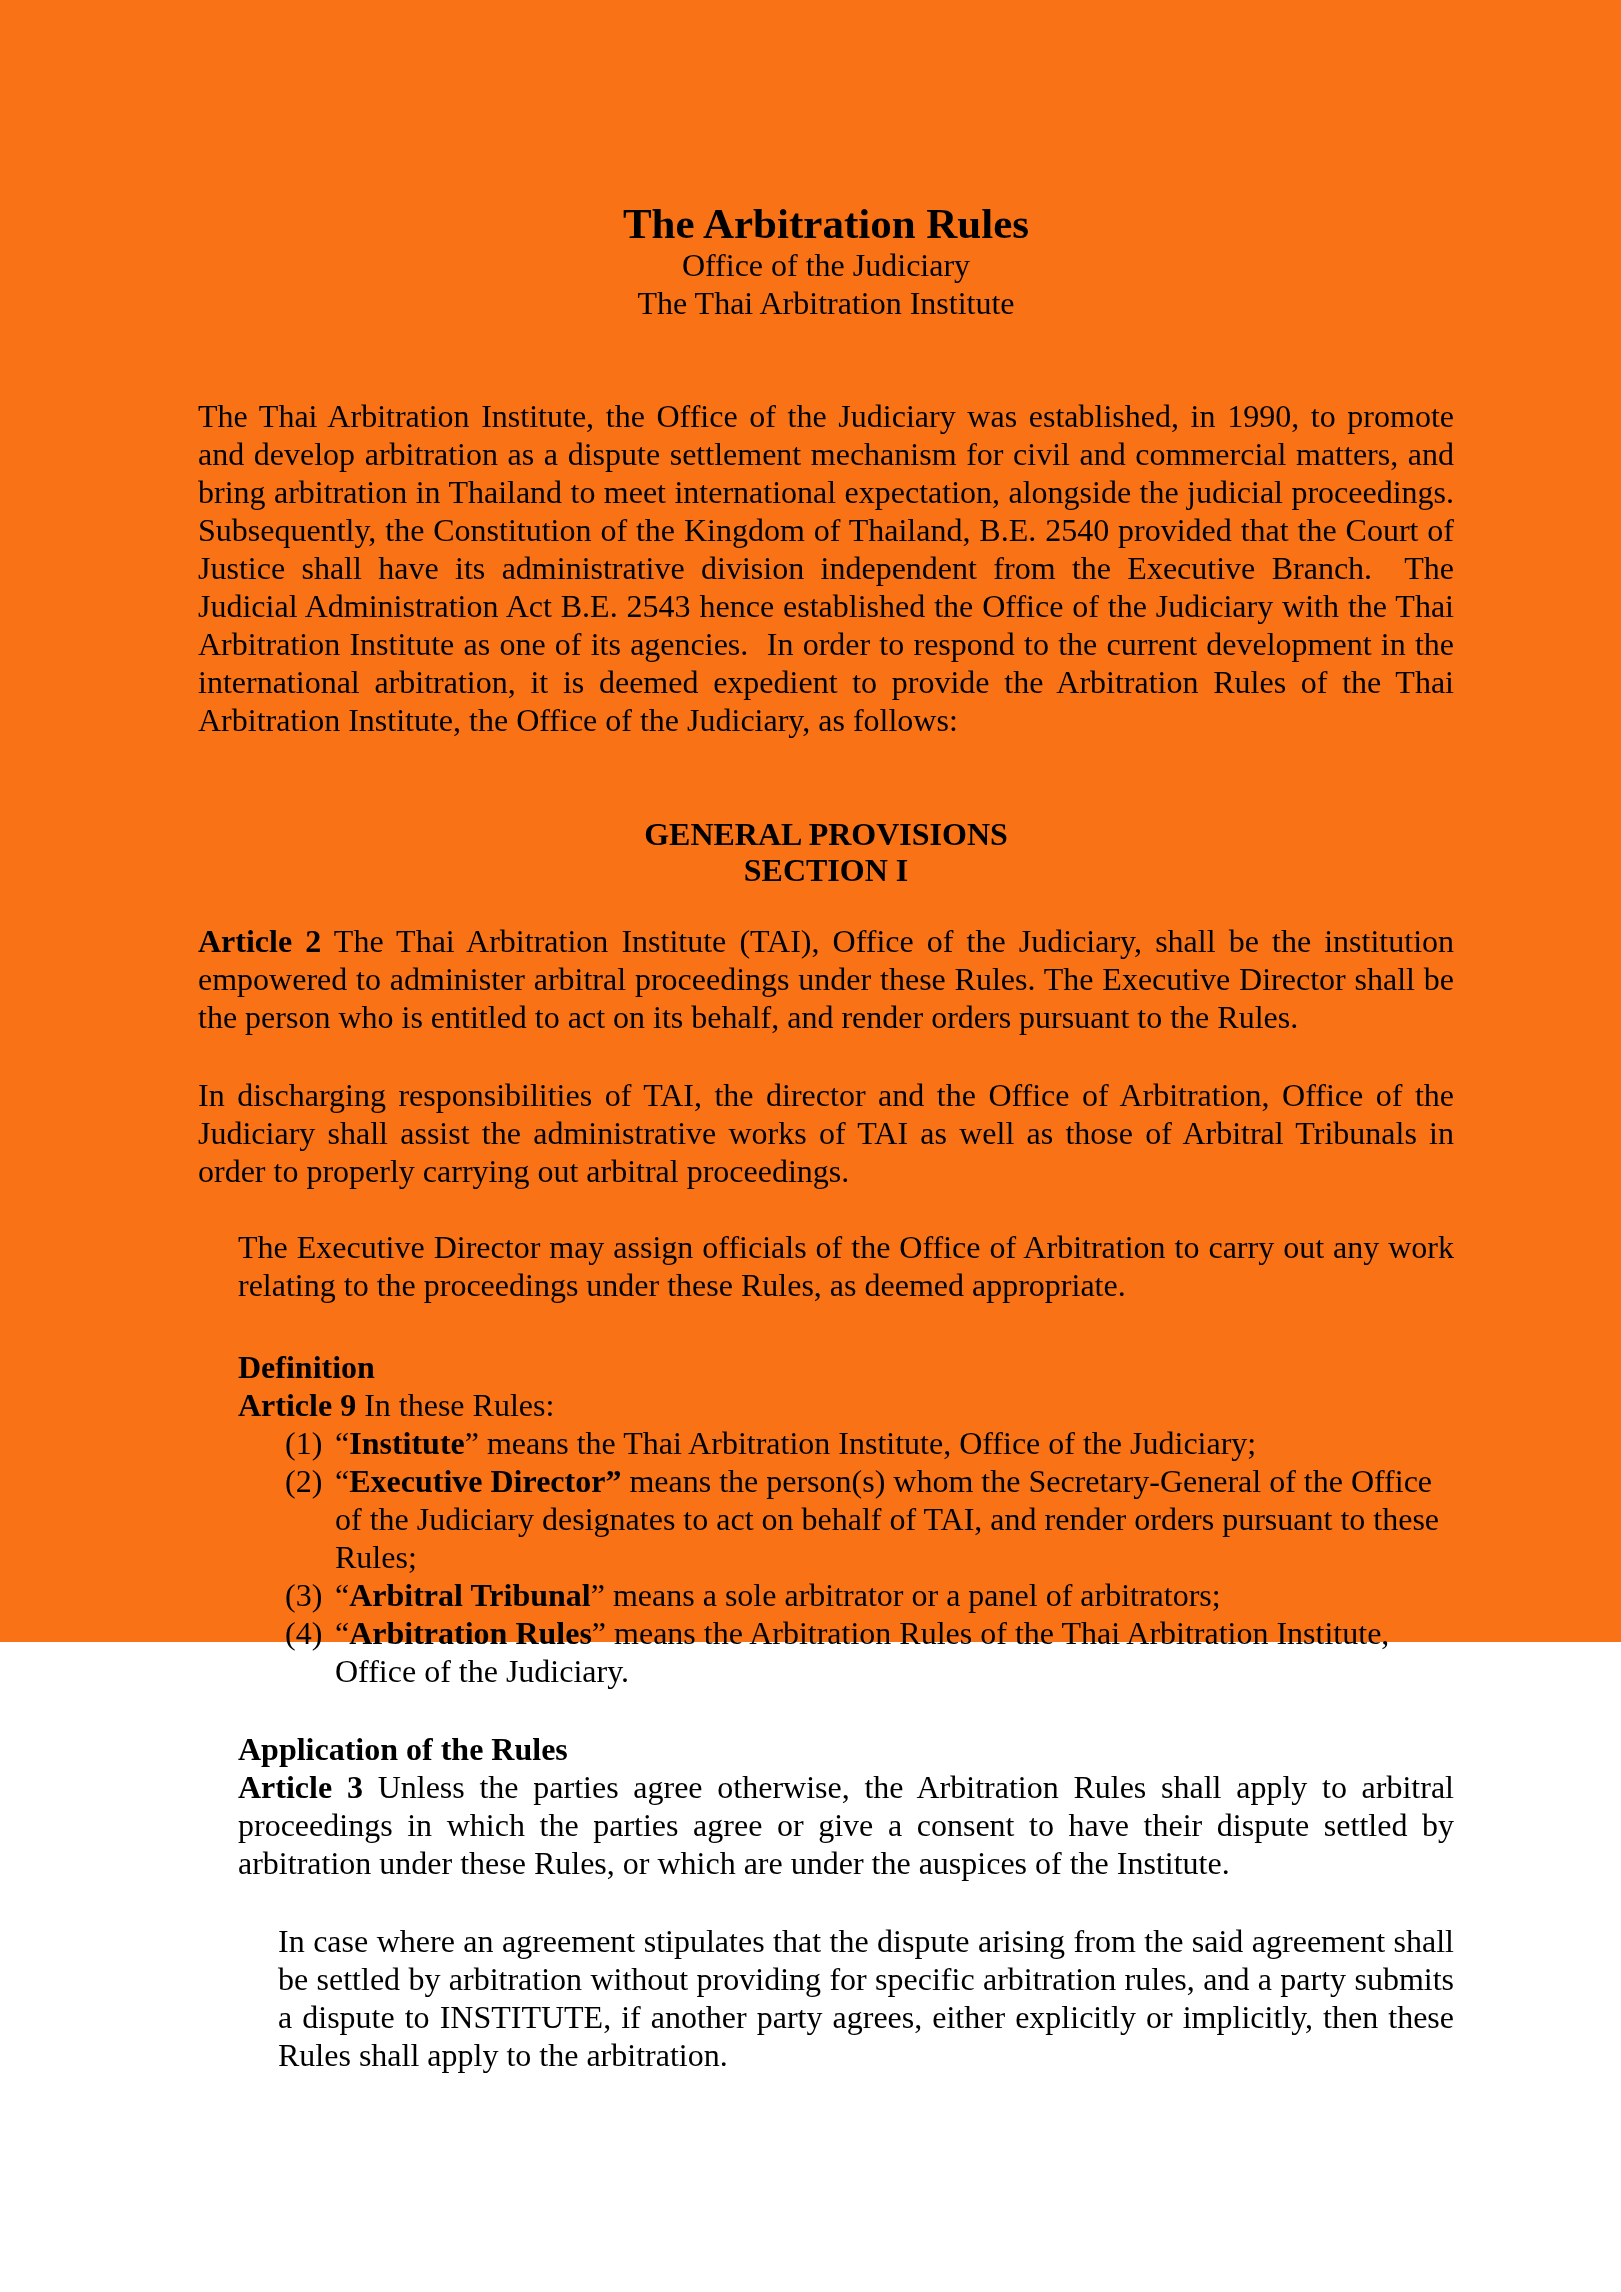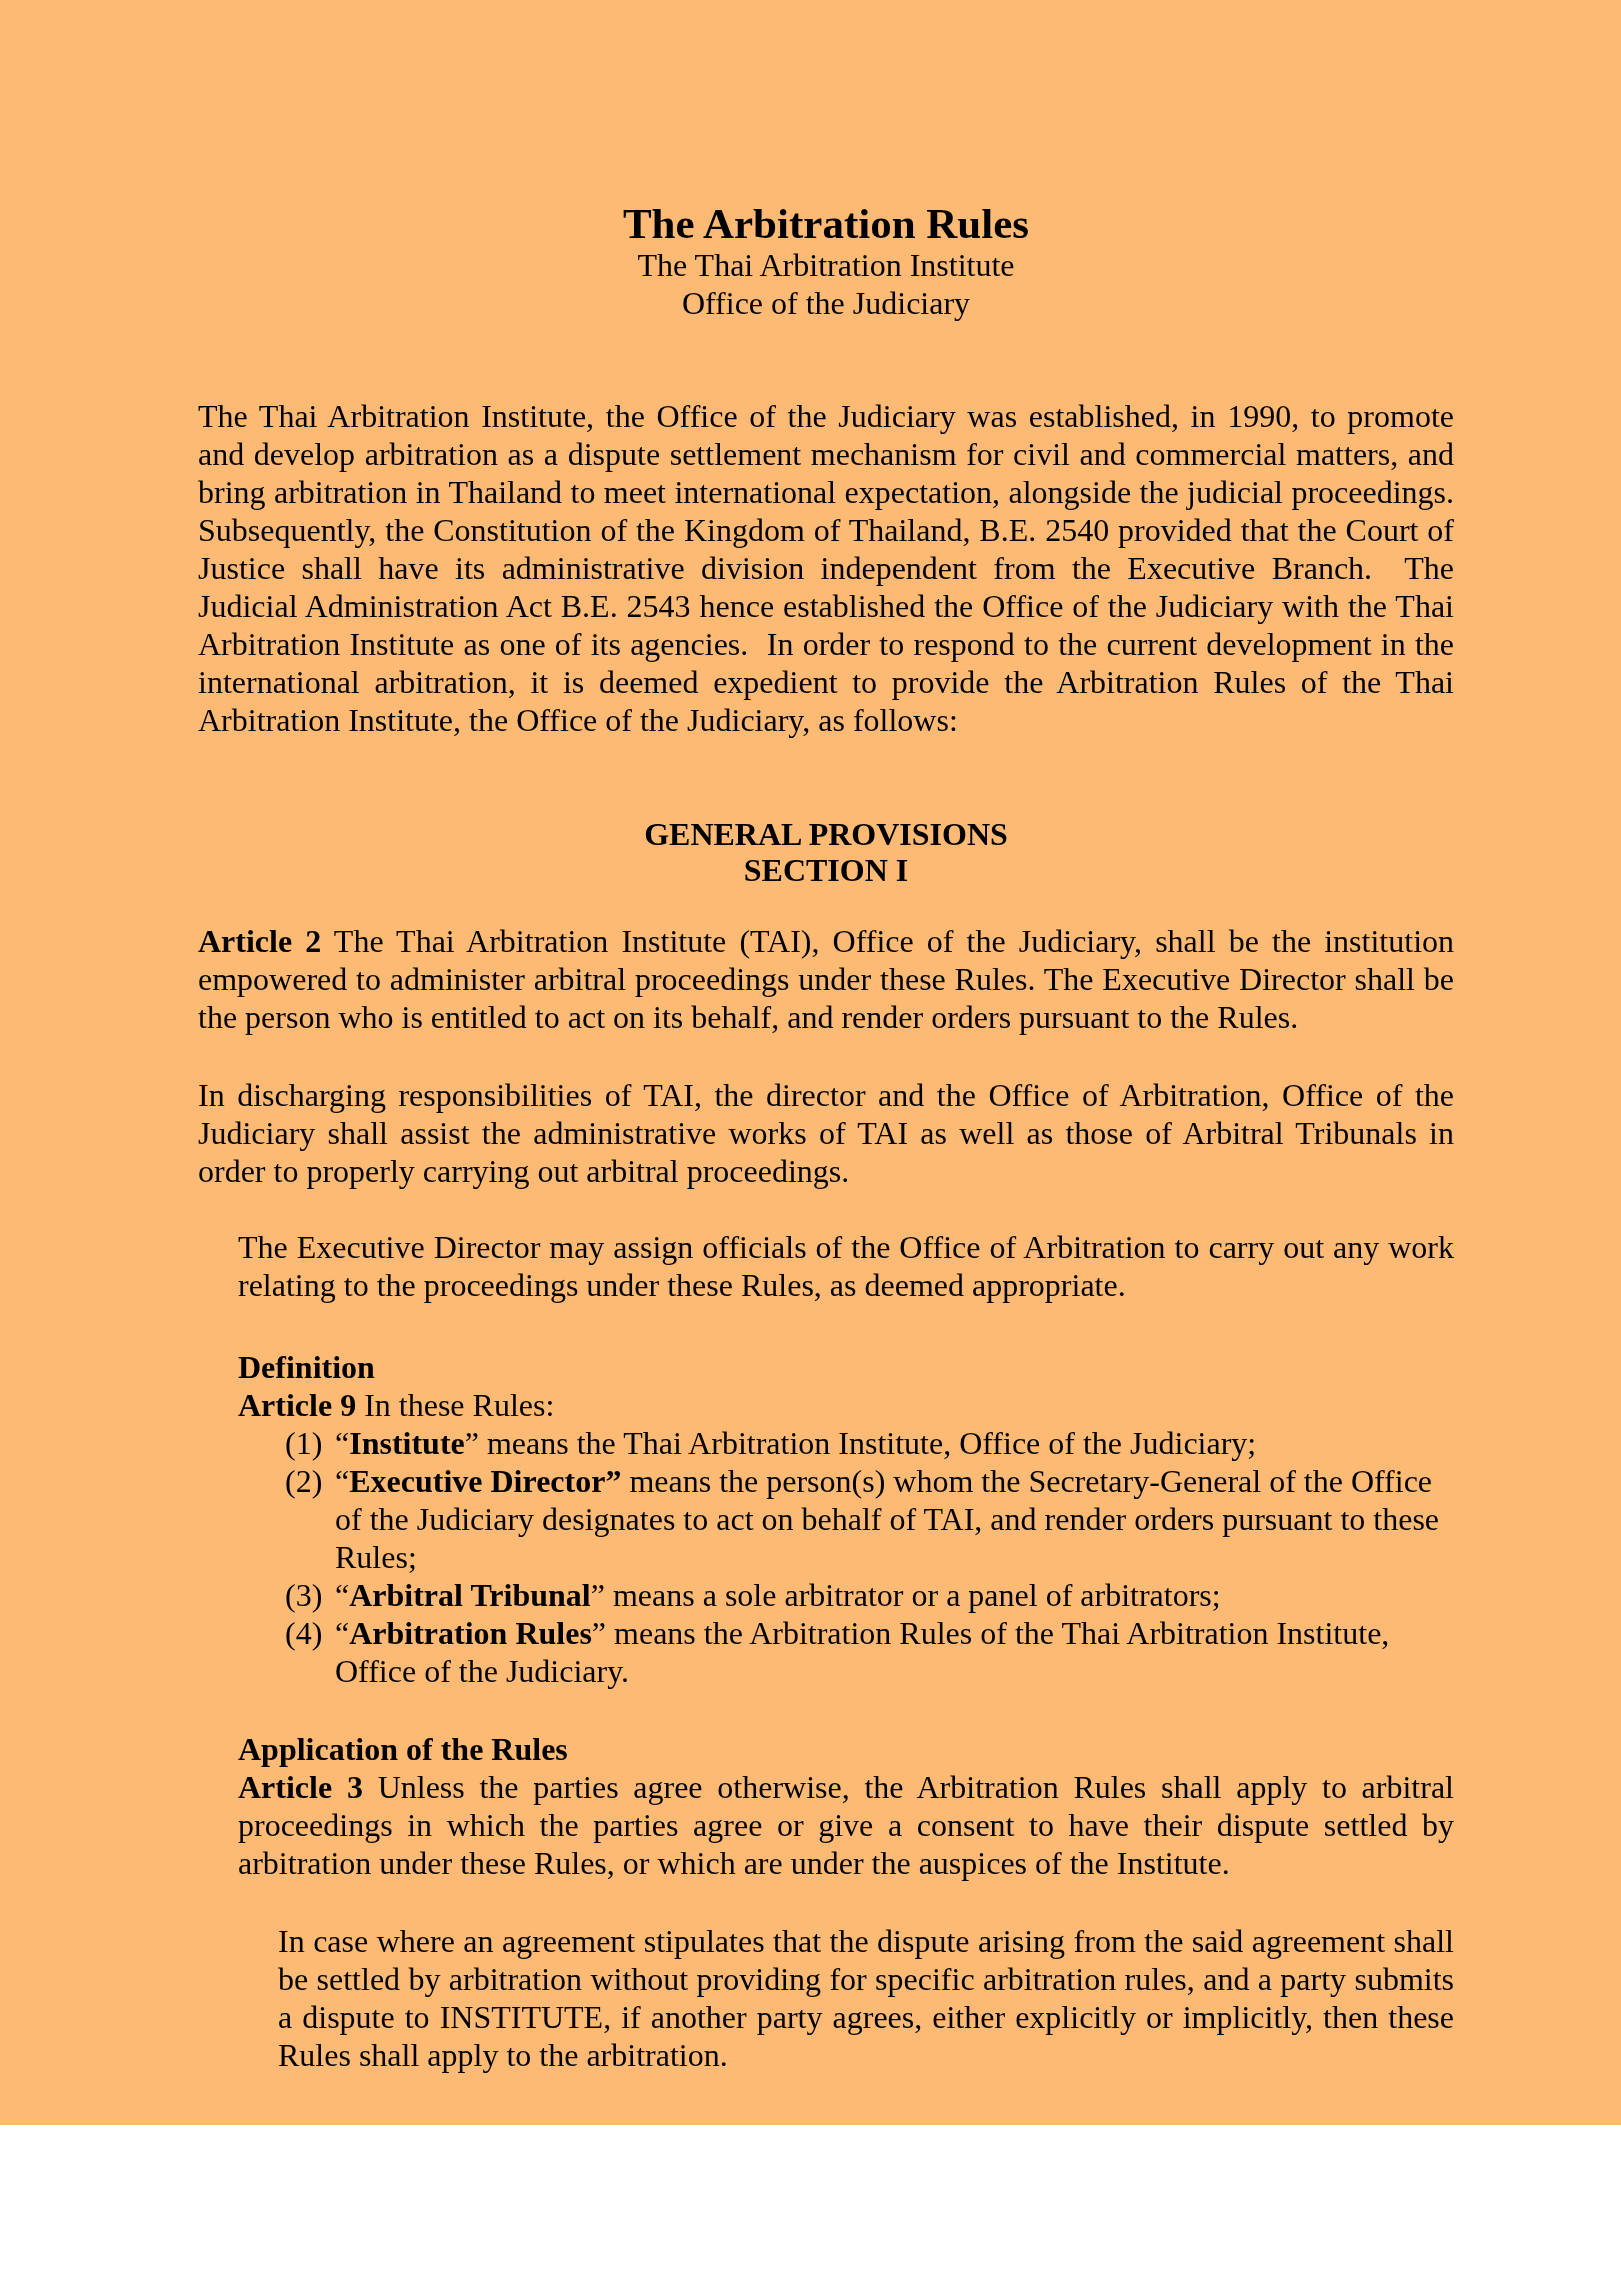--- a/index.html
+++ b/index.html
@@ -13,22 +13,22 @@
     overflow: hidden;
     position: relative;
     color: #000000;
     font-family: "Liberation Serif", "DejaVu Serif", serif;
   }
   .page {
     position: absolute;
     left: 0;
     top: 0;
     width: 1621px;
-    height: 2125px;
-    background: #fdba74;
+    height: 1642px;
+    background: #f97316;
   }
   .content {
     position: absolute;
     left: 198px;
     top: 0;
     width: 1256px;
     font-size: 32px;
     line-height: 38px;
   }
   .doc-header {
@@ -95,22 +95,22 @@
 </style>
 </head>
 <body>
 
 <div class="page">
   <div class="content">
 
     <header class="doc-header">
       <h1 class="doc-title">The Arbitration Rules</h1>
       <div class="doc-subtitle">
+        <div>Office of the Judiciary</div>
         <div>The Thai Arbitration Institute</div>
-        <div>Office of the Judiciary</div>
       </div>
     </header>
 
     <p class="intro justify">The Thai Arbitration Institute, the Office of the Judiciary was established, in 1990, to promote and develop arbitration as a dispute settlement mechanism for civil and commercial matters, and bring arbitration in Thailand to meet international expectation, alongside the judicial proceedings. Subsequently, the Constitution of the Kingdom of Thailand, B.E. 2540 provided that the Court of Justice shall have its administrative division independent from the Executive Branch.&nbsp; The Judicial Administration Act B.E. 2543 hence established the Office of the Judiciary with the Thai Arbitration Institute as one of its agencies.&nbsp; In order to respond to the current development in the international arbitration, it is deemed expedient to provide the Arbitration Rules of the Thai Arbitration Institute, the Office of the Judiciary, as follows:</p>
 
     <div class="section-heading">
       <div>GENERAL PROVISIONS</div>
       <div>SECTION I</div>
     </div>
 

